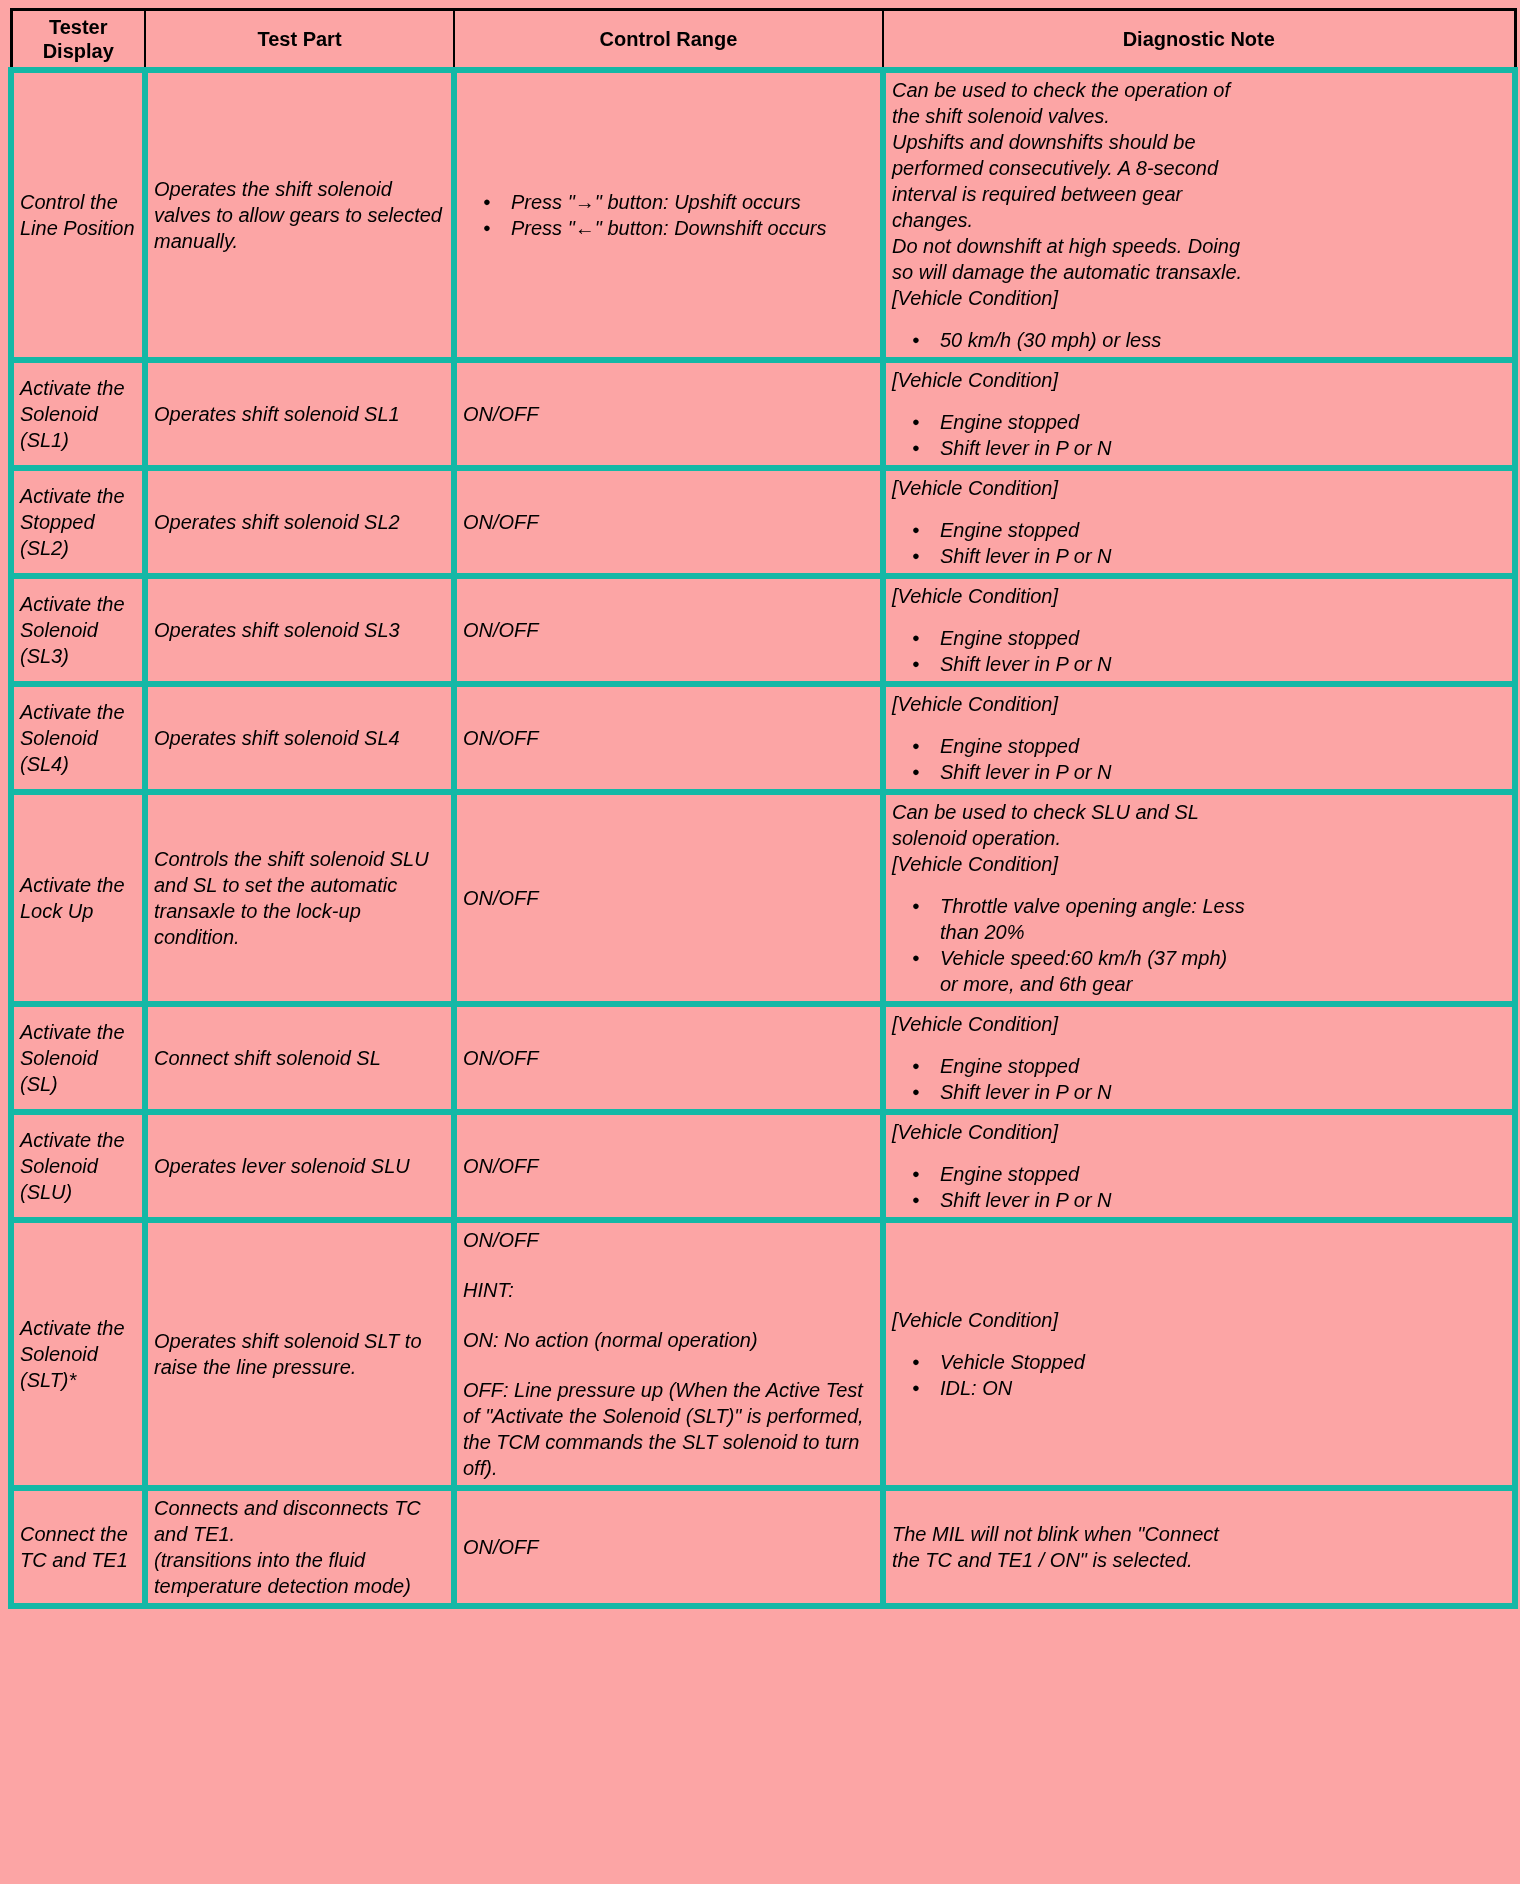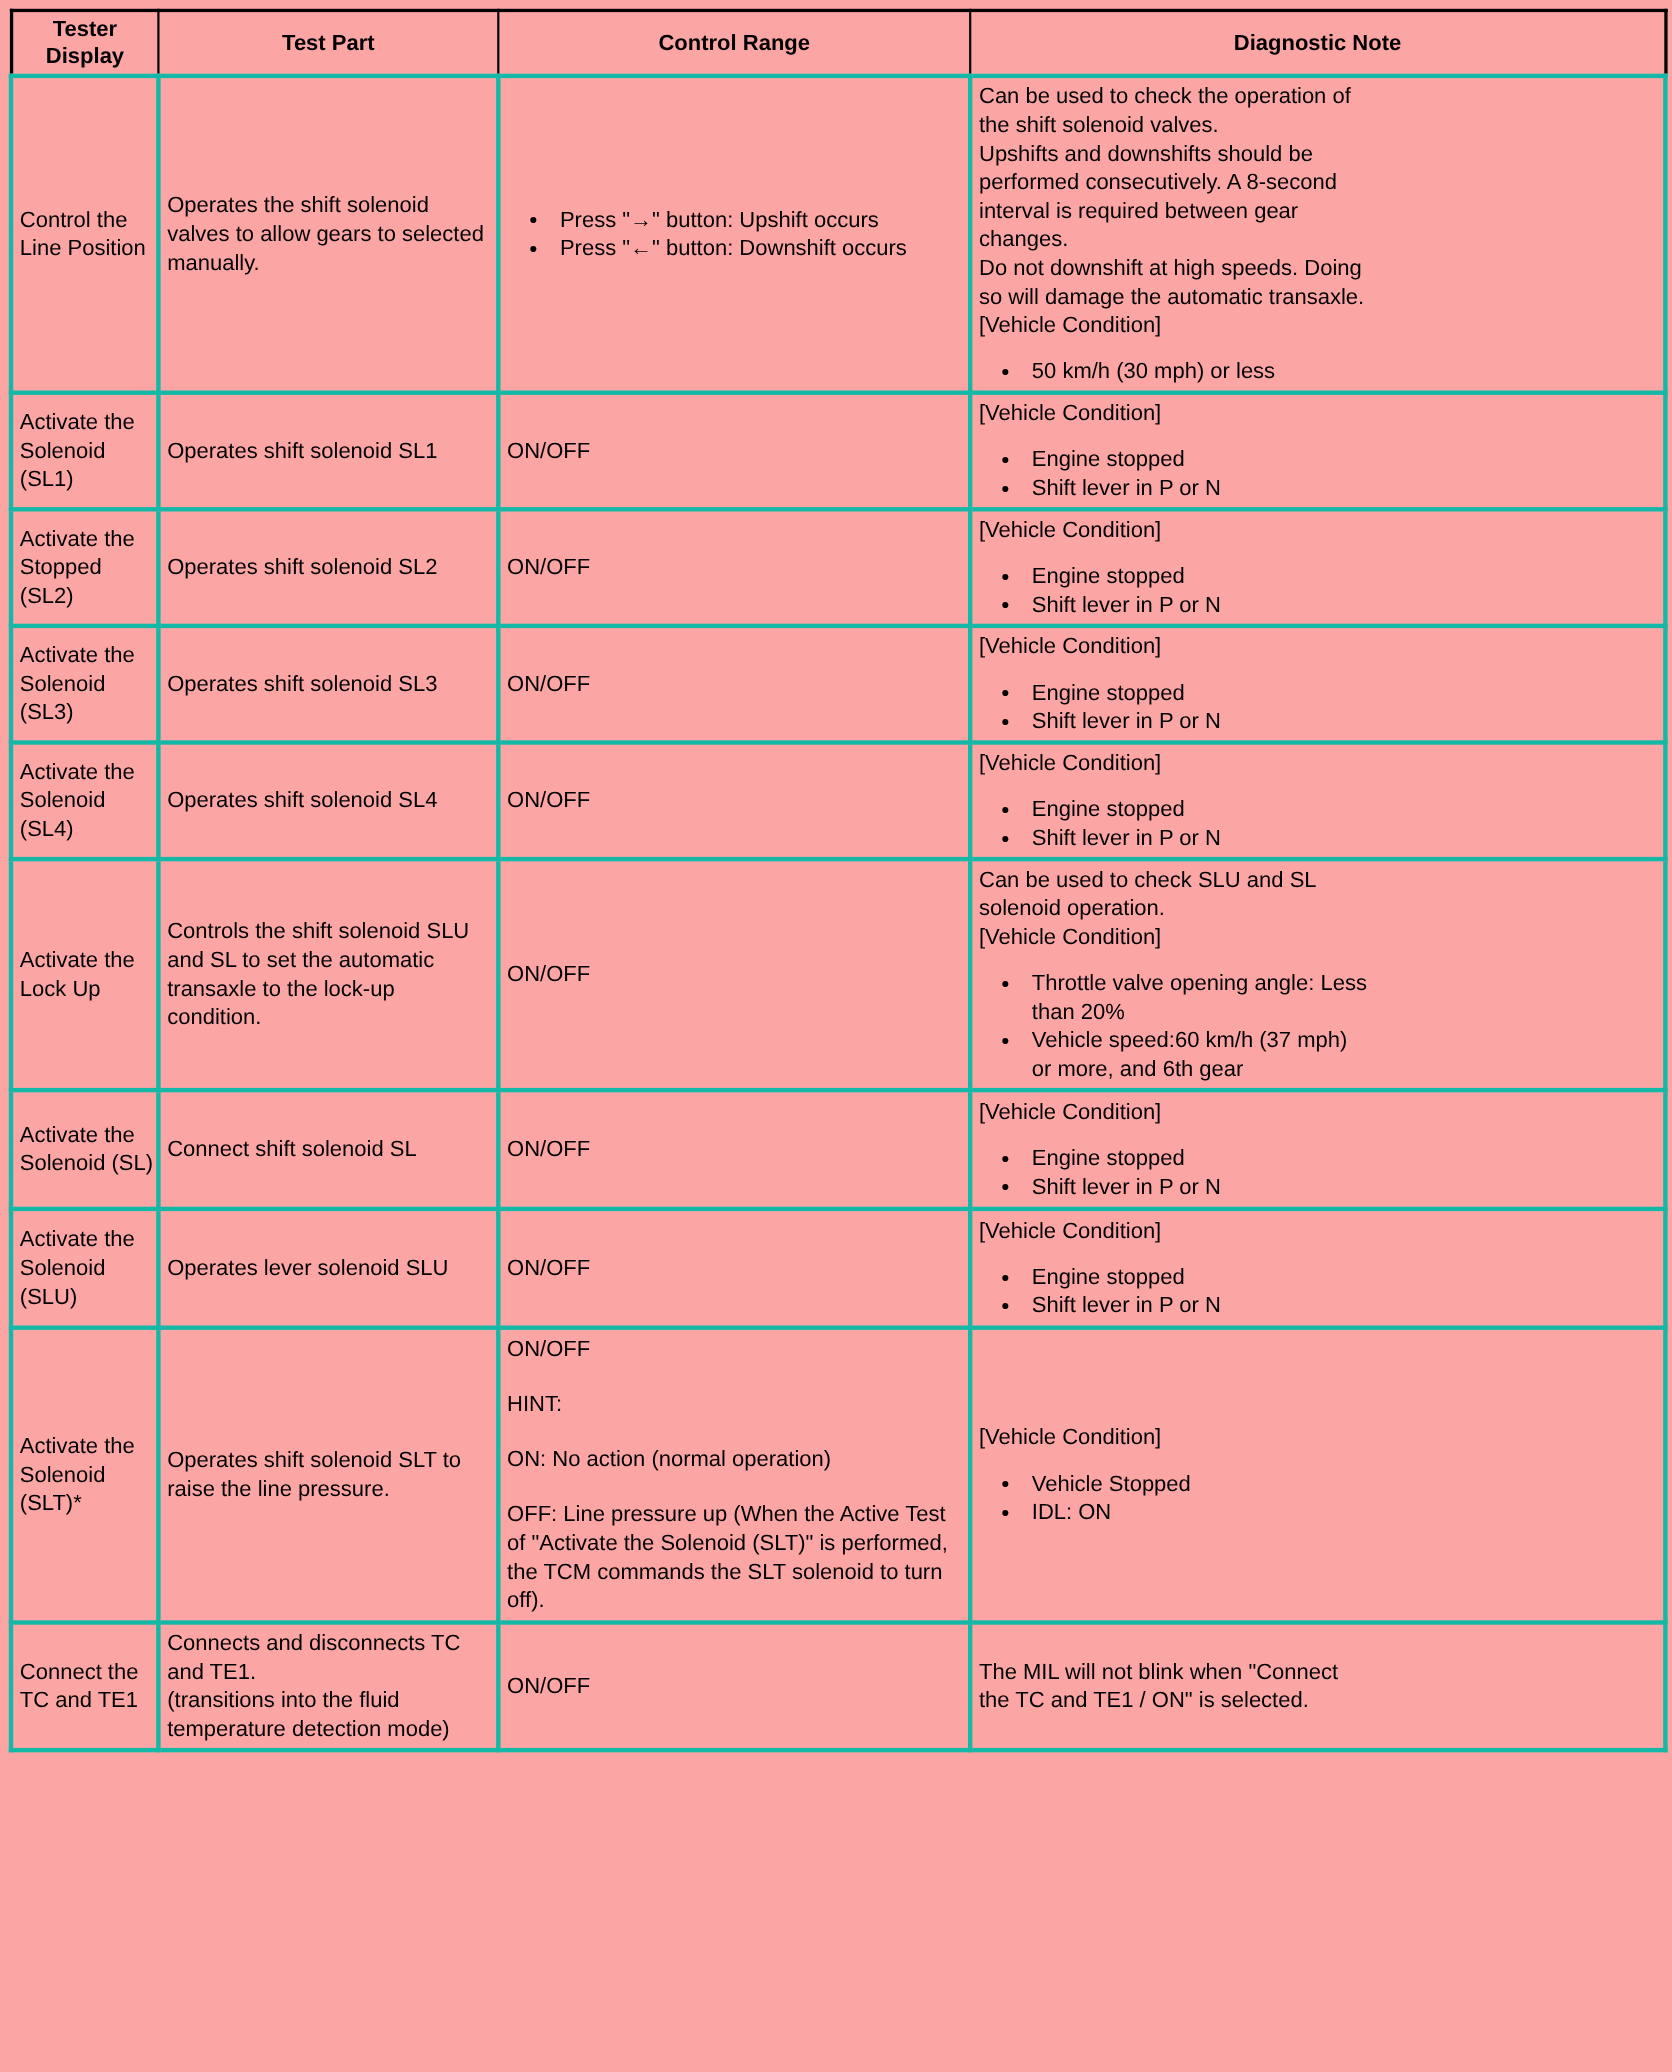--- a/index.html
+++ b/index.html
@@ -26,26 +26,27 @@
   th {
     border: 2px solid #000;
     font-size: 20px;
     font-weight: bold;
     text-align: center;
     vertical-align: middle;
     padding: 4px;
     line-height: 24px;
   }
   td {
-    border: 4px solid #14b8a6;
+    border: 6px solid #14b8a6;
     font-size: 20px;
     line-height: 26px;
     vertical-align: middle;
     text-align: left;
     padding: 4px 6px;
+    font-style: italic;
   }
   td.cell-display { padding: 4px 2px 4px 6px; }
   .tblock { margin: 0; }
   .tblock.gap { margin-top: 24px; }
   ul.blist {
     list-style: none;
     margin: 0;
     padding: 0 0 0 20px;
   }
   ul.blist.gap { margin-top: 16px; }

